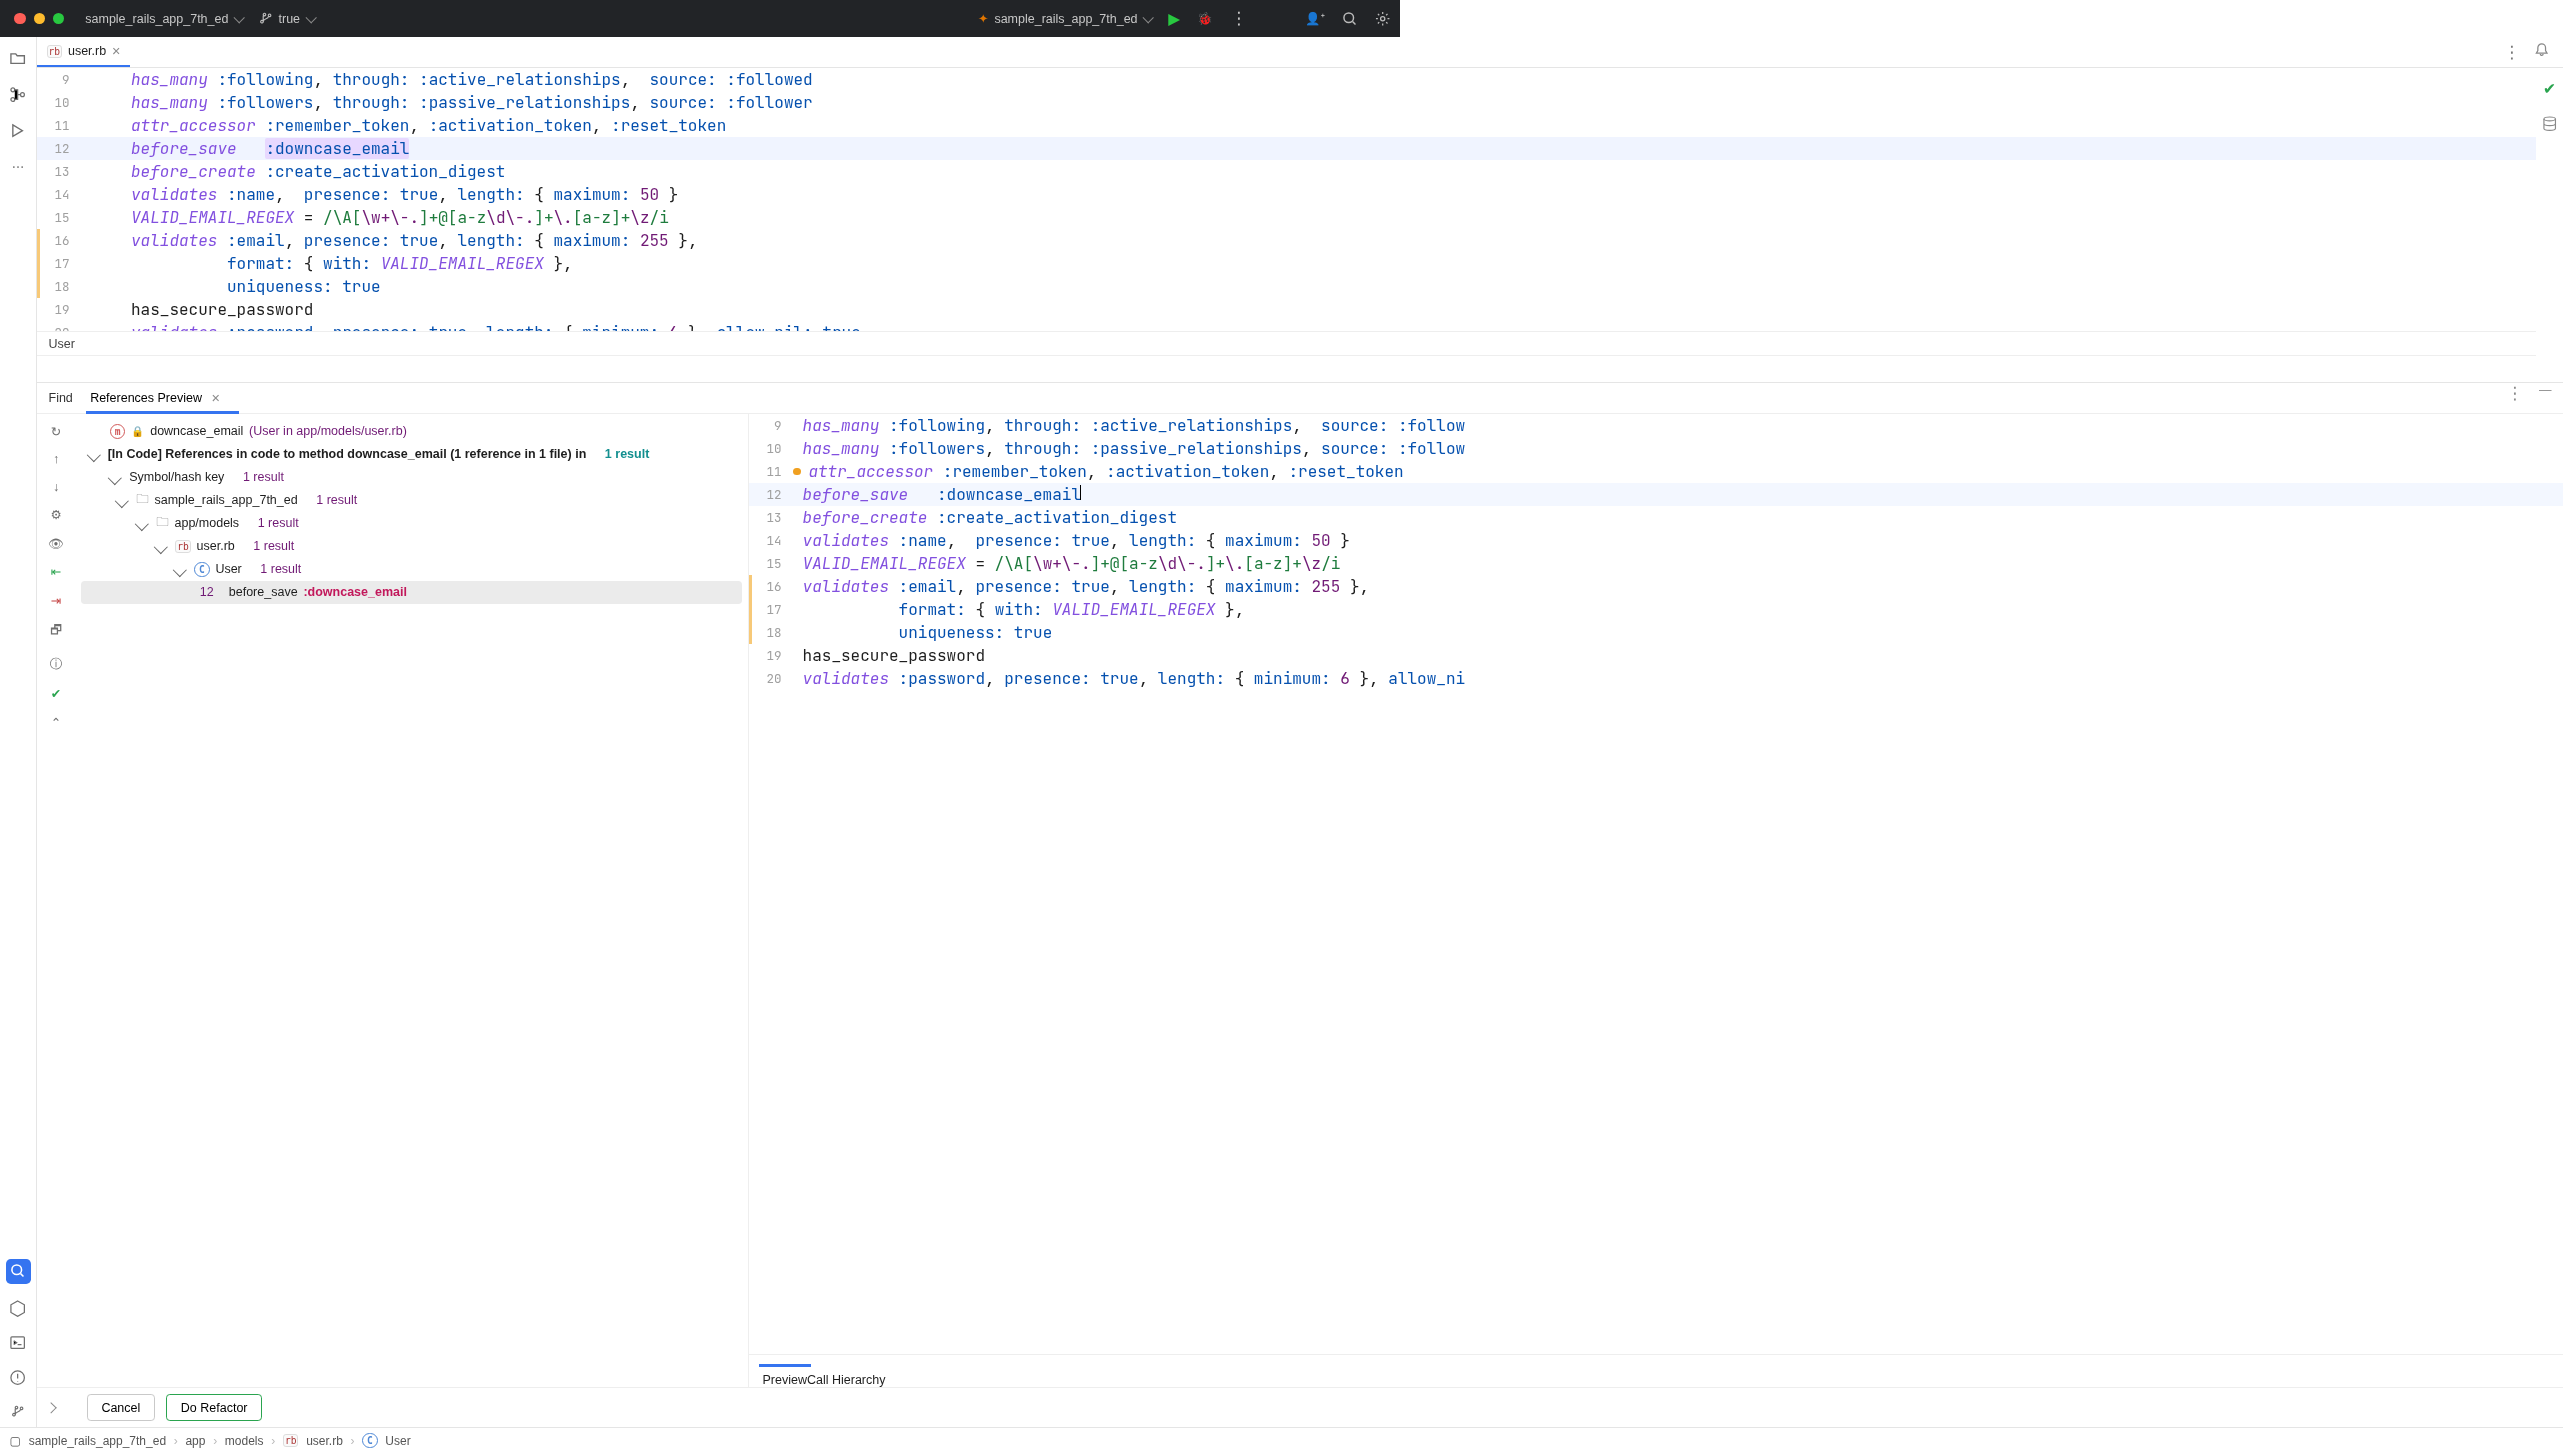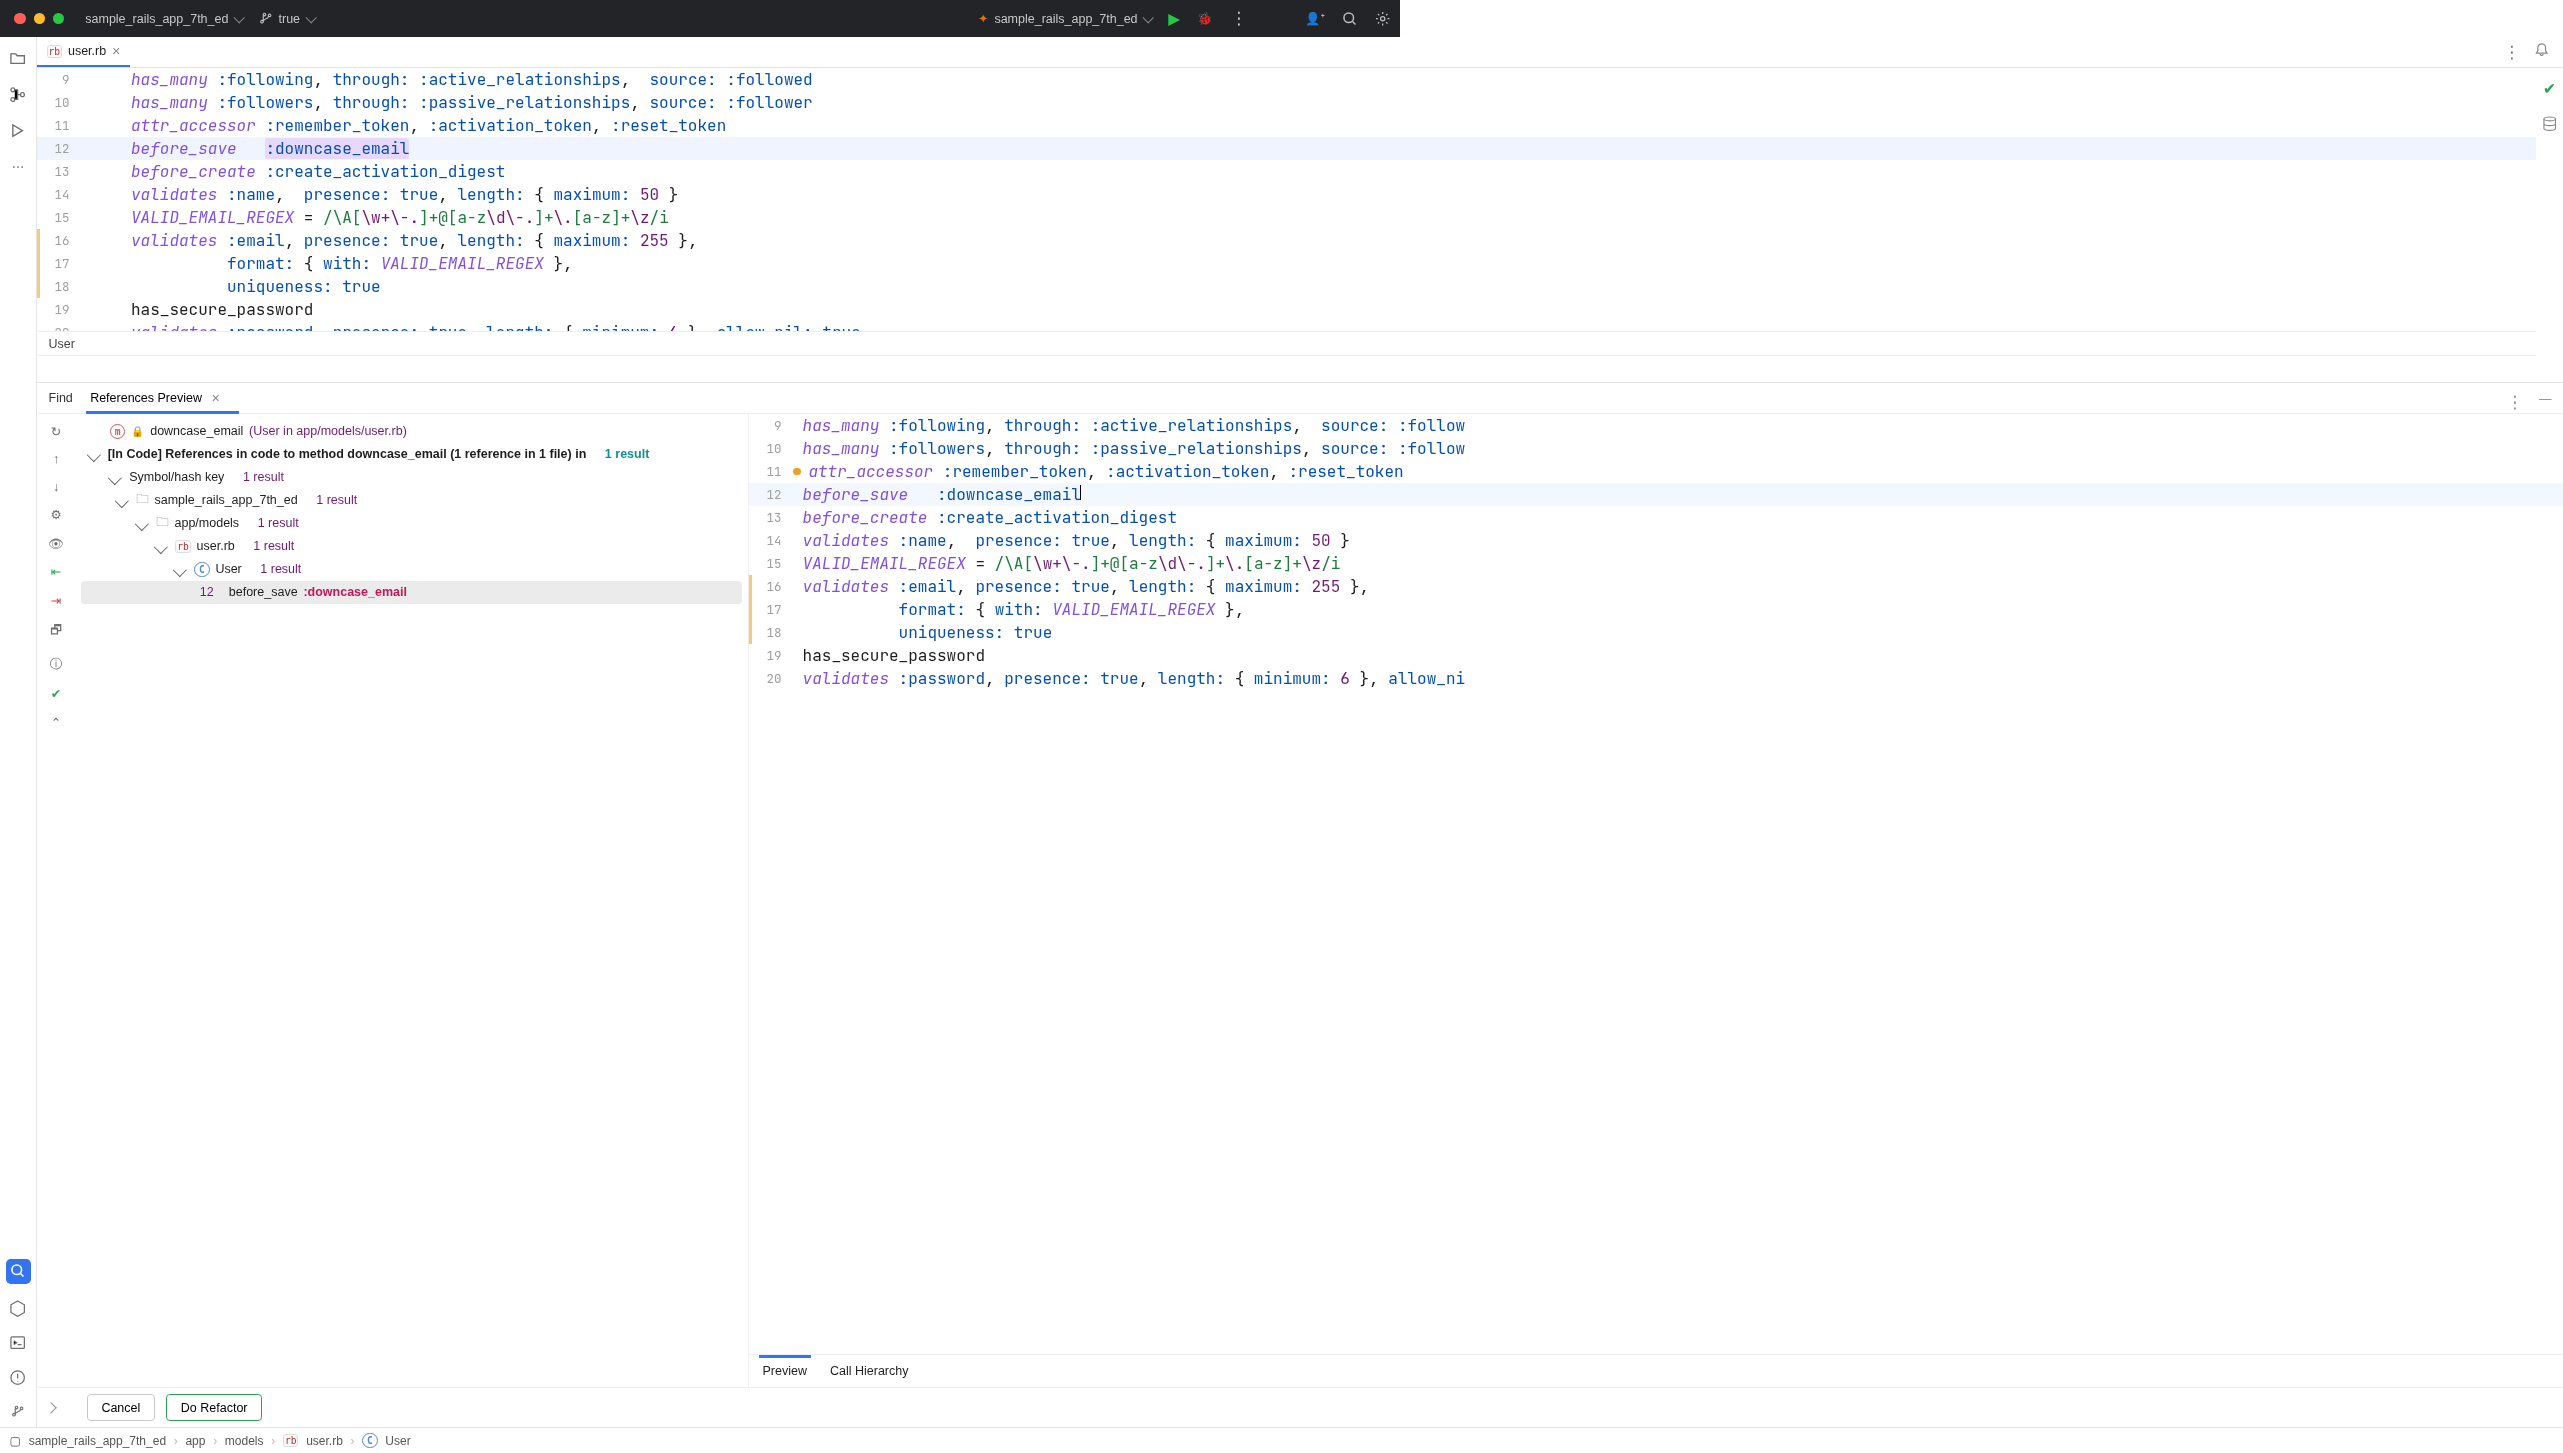--- a/index.html
+++ b/index.html
@@ -45,21 +45,21 @@
 .sym { color: #0550ae; }
 .num { color: #701a75; }
 .str-regex { color: #1f7c3e; }
 .brkt { color: #1f7c3e; }
 .hl-bg { background: #e7d8ff; border-radius: 1.9px; }
 
 .breadcrumb-editor { height: 25px; border-top: 1px solid #eee; border-bottom: 1px solid #eee; display: flex; align-items: center; padding-left: 11.5px; font-size: 12.5px; color: #444; }
 
 
 .panel-wrap { position: absolute; left: 37px; right: 0; top: 382px; bottom: 26px; border-top: 1px solid #e5e5e5; display: flex; flex-direction: column; background: #fff;}
-.panel-tabs { height: 31px; display: flex; align-items: flex-end; gap: 17.3px; padding: 0 11.5px; border-bottom: 1px solid #eee; }
+.panel-tabs { height: 31px; display: flex; align-items: flex-start; gap: 17.3px; padding: 0 11.5px; border-bottom: 1px solid #eee; }
 .panel-tab { height: 100%; display: flex; align-items: center; color: #333; font-size: 12.5px; position: relative; }
 .panel-tab.active { color: #000; }
 .panel-tab.active::after { content:""; position: absolute; left: -3.8px; right: -19px; bottom: -1px; height: 2.9px; background: #3574f0; }
 .panel-tab .close-x { color: #8a8a8a; font-size: 14.4px; margin-left: 9.6px; cursor: pointer;}
 .panel-tabs .right { margin-left: auto; display: flex; gap: 15.4px; color: #888;}
 
 .panel-body { flex: 1; display: flex; min-height: 0; }
 .panel-left-tools { width: 38px; display: flex; flex-direction: column; align-items: center; padding-top: 9.6px; gap: 13.5px; color: #6f6f6f; }
 .panel-left-tools .ok-circle { color: #2aa44f; }
 
@@ -82,21 +82,21 @@
 .icon-rb { font-family: monospace; color:#a33; font-size:9.6px; border: 1px solid #ddd; border-radius:2.9px; padding:0 1px; background:#fafafa;}
 .icon-c { border:1px solid #4e88d6; color:#4e88d6; }
 
 .preview-pane { flex: 1; border-left: 1px solid #eee; display: flex; flex-direction: column; min-width: 0;}
 .preview-code { flex: 1; overflow: hidden; position: relative;}
 .preview-code .gutter { width: 44px; }
 .preview-code .code { padding-left: 9.6px; }
 .pv-row { display:flex; height:23px; align-items:center; }
 .pv-row.hl2 { background: #f3f7ff; }
 .caret { border-right: 1px solid #000; height: 15.4px; display:inline-block; margin-left:-1px;}
-.preview-tabs { height: 33px; border-top: 1px solid #eee; display: flex; align-items: center; gap: 23px; padding-left: 13.5px; font-size:12.5px; }
+.preview-tabs { height: 33px; border-top: 1px solid #eee; display: flex; align-items: flex-end; padding-left: 13.5px; font-size:12.5px; }
 .preview-tabs .pt.active { position: relative; }
 .preview-tabs .pt.active::before { content:""; position:absolute; top:-8.7px; left:-3.8px; right:-3.8px; height:2.9px; background:#3574f0; }
 
 .panel-bottom { height: 40px; border-top: 1px solid #eee; display: flex; align-items: center; gap: 11.5px; padding-left: 9.6px; }
 .btn { height: 27px; padding: 0 13.5px; border: 1px solid #c9c9c9; background:#fff; border-radius: 3.8px; font-size: 12.5px; cursor: pointer; }
 .btn.primary-outline { border: 1.9px solid #2aa44f; }
 .chev-right { width: 7.7px; height: 7.7px; border-right: 1.4px solid #888; border-bottom: 1.4px solid #888; transform: rotate(-45deg); display: inline-block; }
 
 
 .bottom-bar { position: absolute; left: 0; right: 0; bottom: 0; height: 26px; border-top: 1px solid #e5e5e5; display: flex; align-items: center; gap: 7.7px; padding: 0 9.6px; font-size: 12px; color: #555;}

